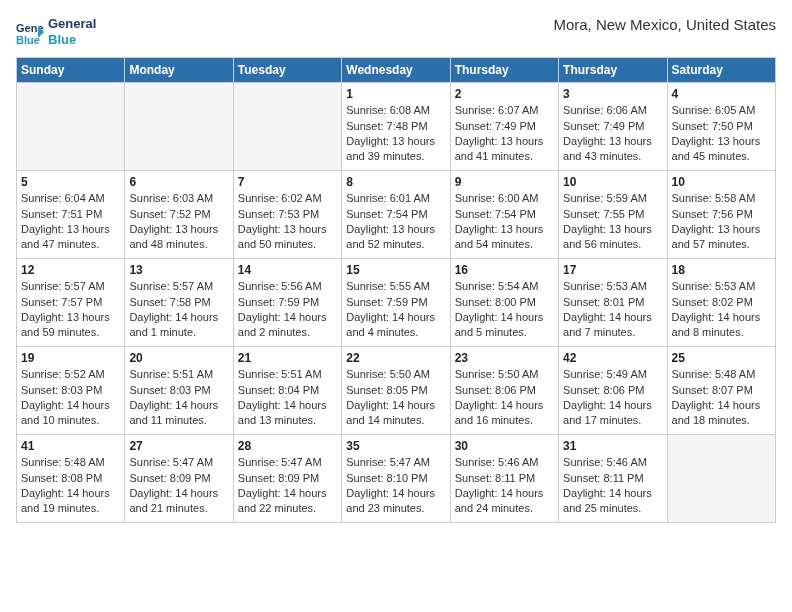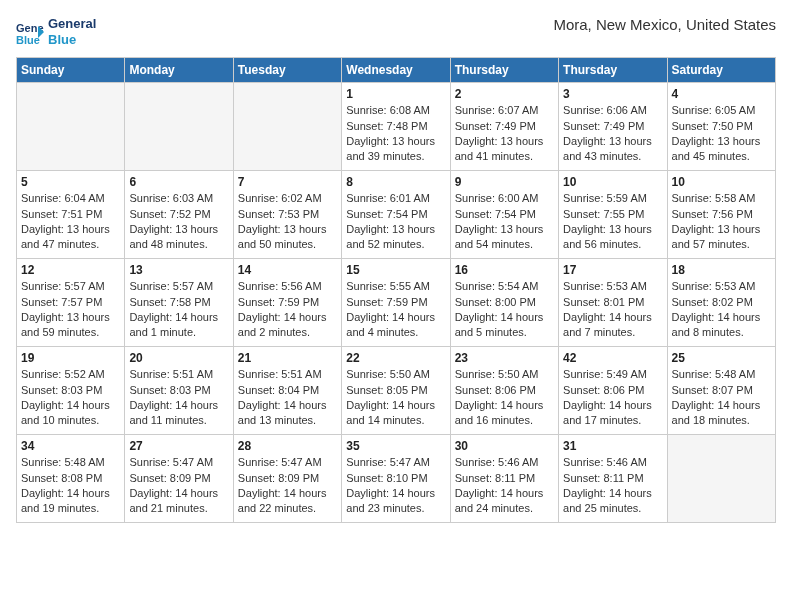--- a/index.html
+++ b/index.html
@@ -213,21 +213,21 @@
           <span class="day-num">42</span>
           <div class="day-info">Sunrise: 5:49 AM<br>Sunset: 8:06 PM<br>Daylight: 14 hours<br>and 17 minutes.</div>
         </td>
         <td>
           <span class="day-num">25</span>
           <div class="day-info">Sunrise: 5:48 AM<br>Sunset: 8:07 PM<br>Daylight: 14 hours<br>and 18 minutes.</div>
         </td>
       </tr>
       <tr>
         <td>
-          <span class="day-num">34</span>
+          <span class="day-num">41</span>
           <div class="day-info">Sunrise: 5:48 AM<br>Sunset: 8:08 PM<br>Daylight: 14 hours<br>and 19 minutes.</div>
         </td>
         <td>
           <span class="day-num">27</span>
           <div class="day-info">Sunrise: 5:47 AM<br>Sunset: 8:09 PM<br>Daylight: 14 hours<br>and 21 minutes.</div>
         </td>
         <td>
           <span class="day-num">28</span>
           <div class="day-info">Sunrise: 5:47 AM<br>Sunset: 8:09 PM<br>Daylight: 14 hours<br>and 22 minutes.</div>
         </td>

